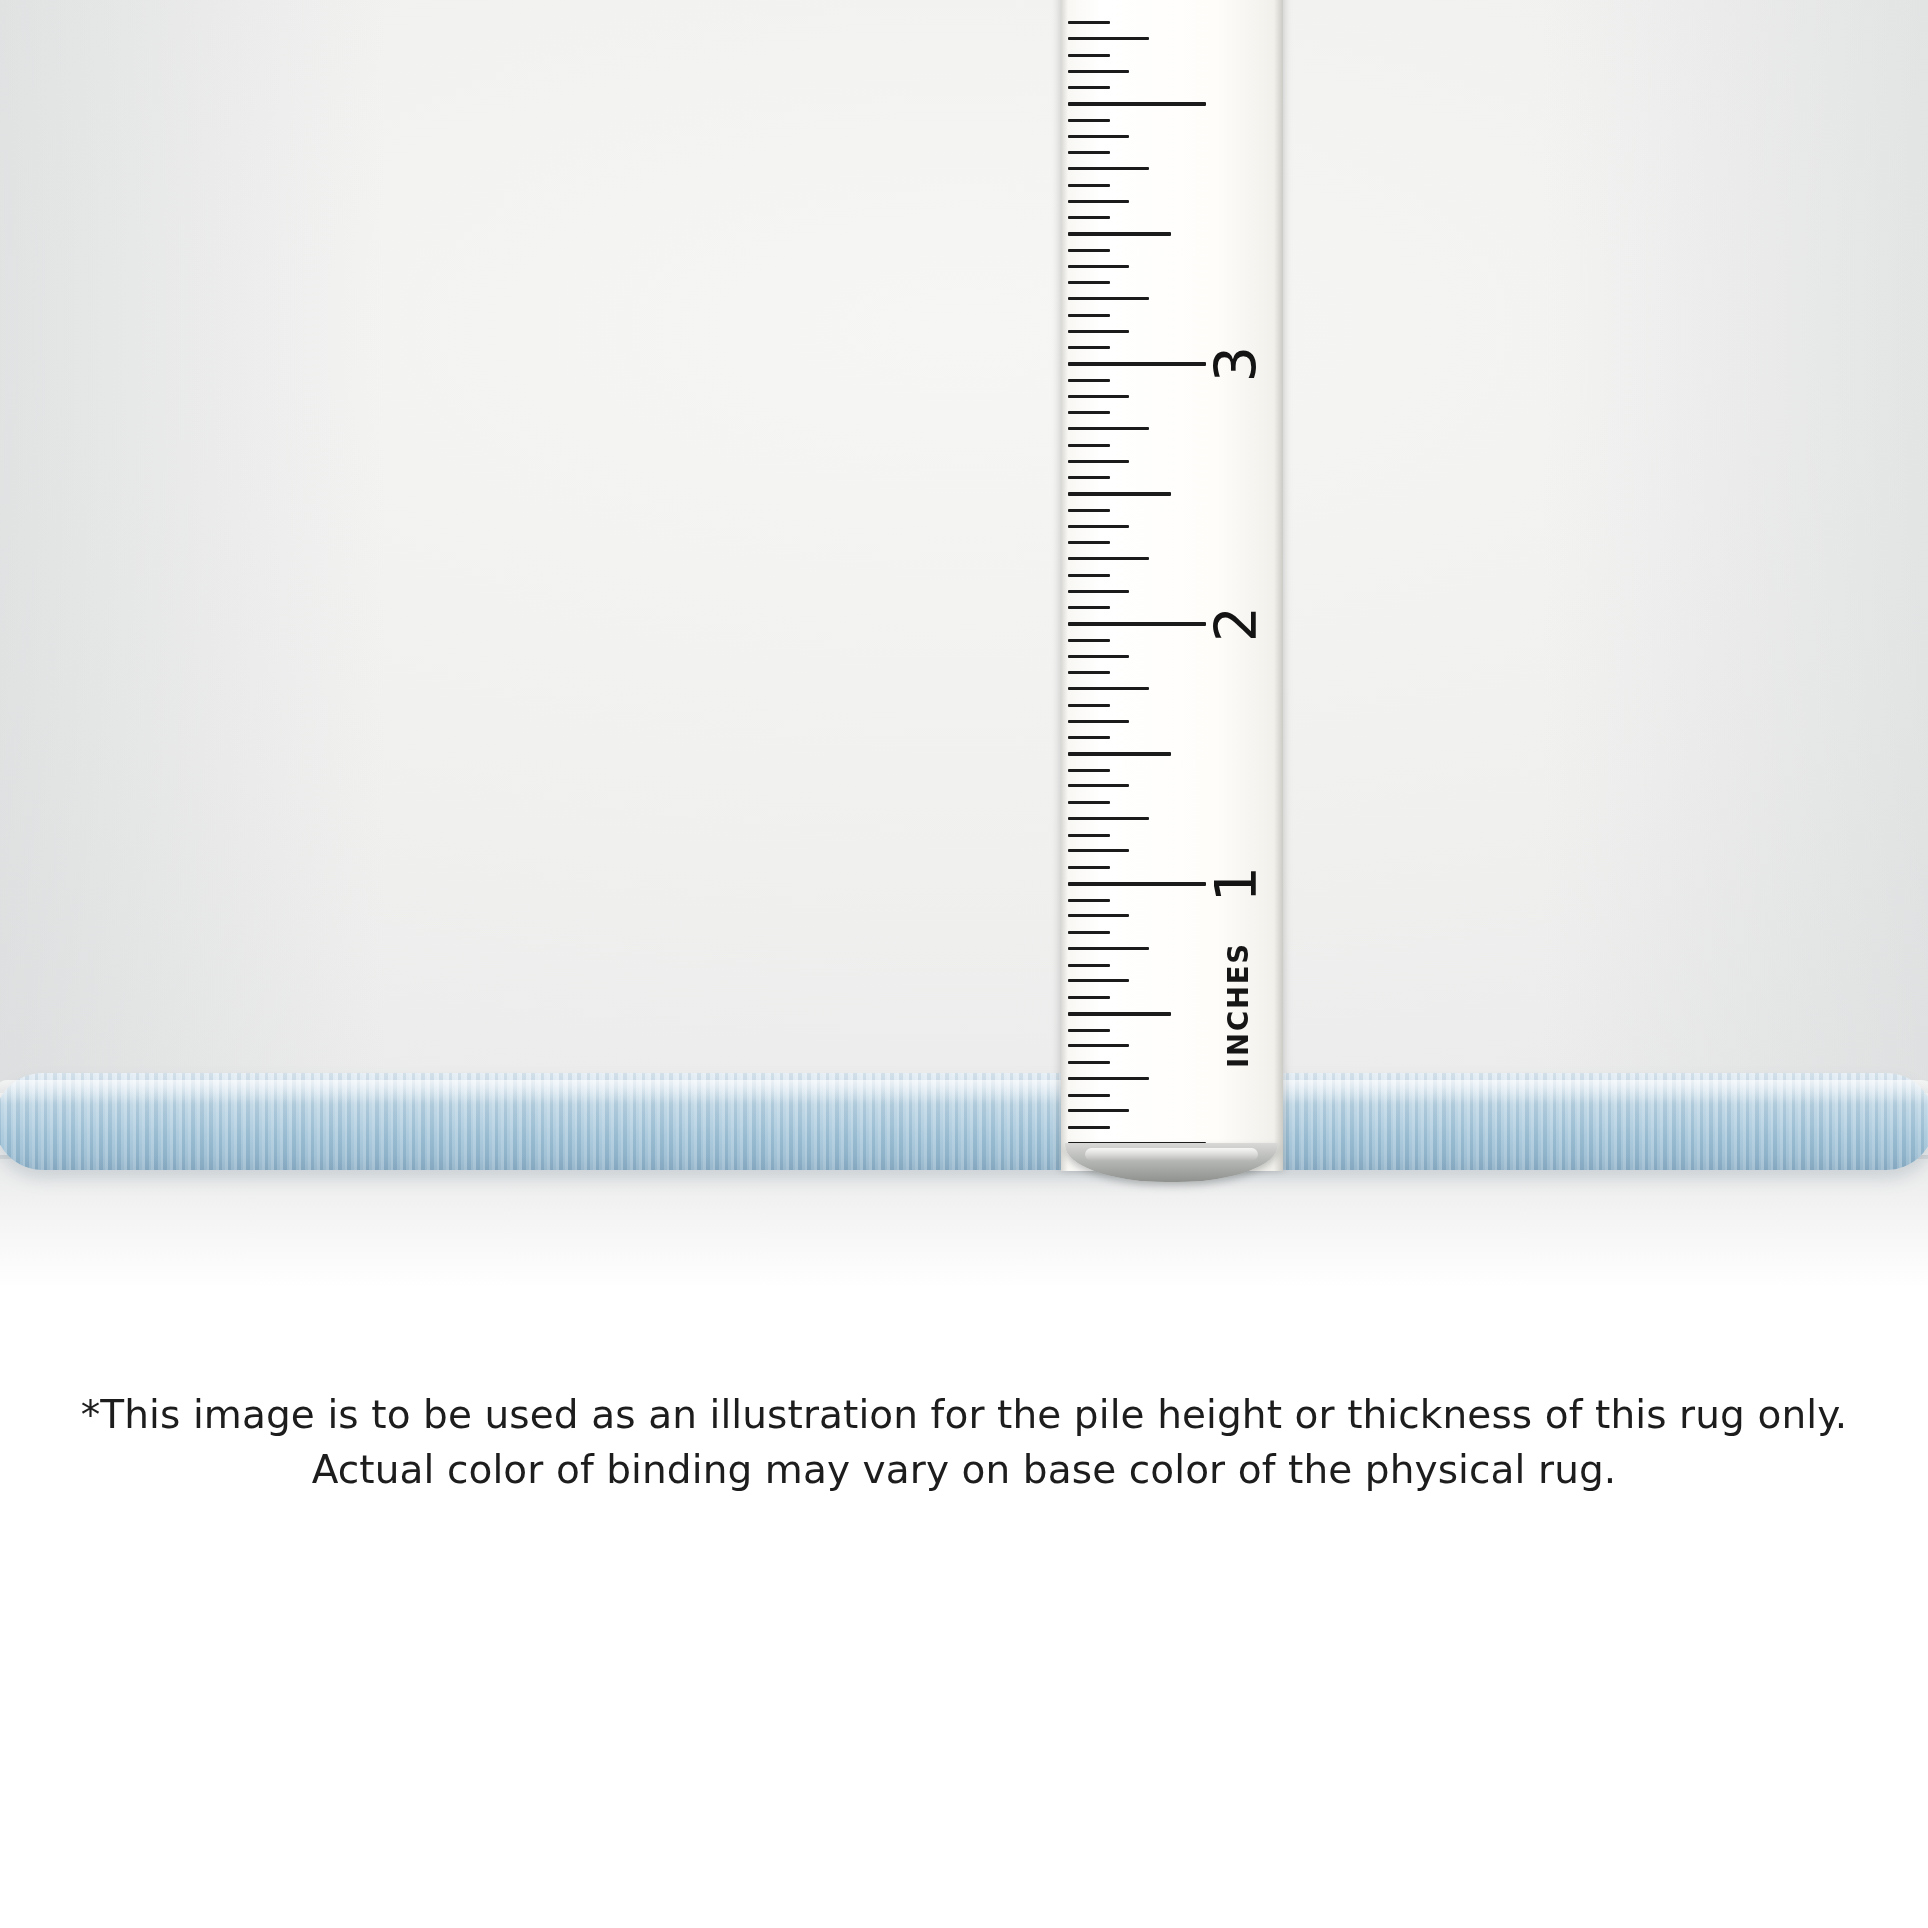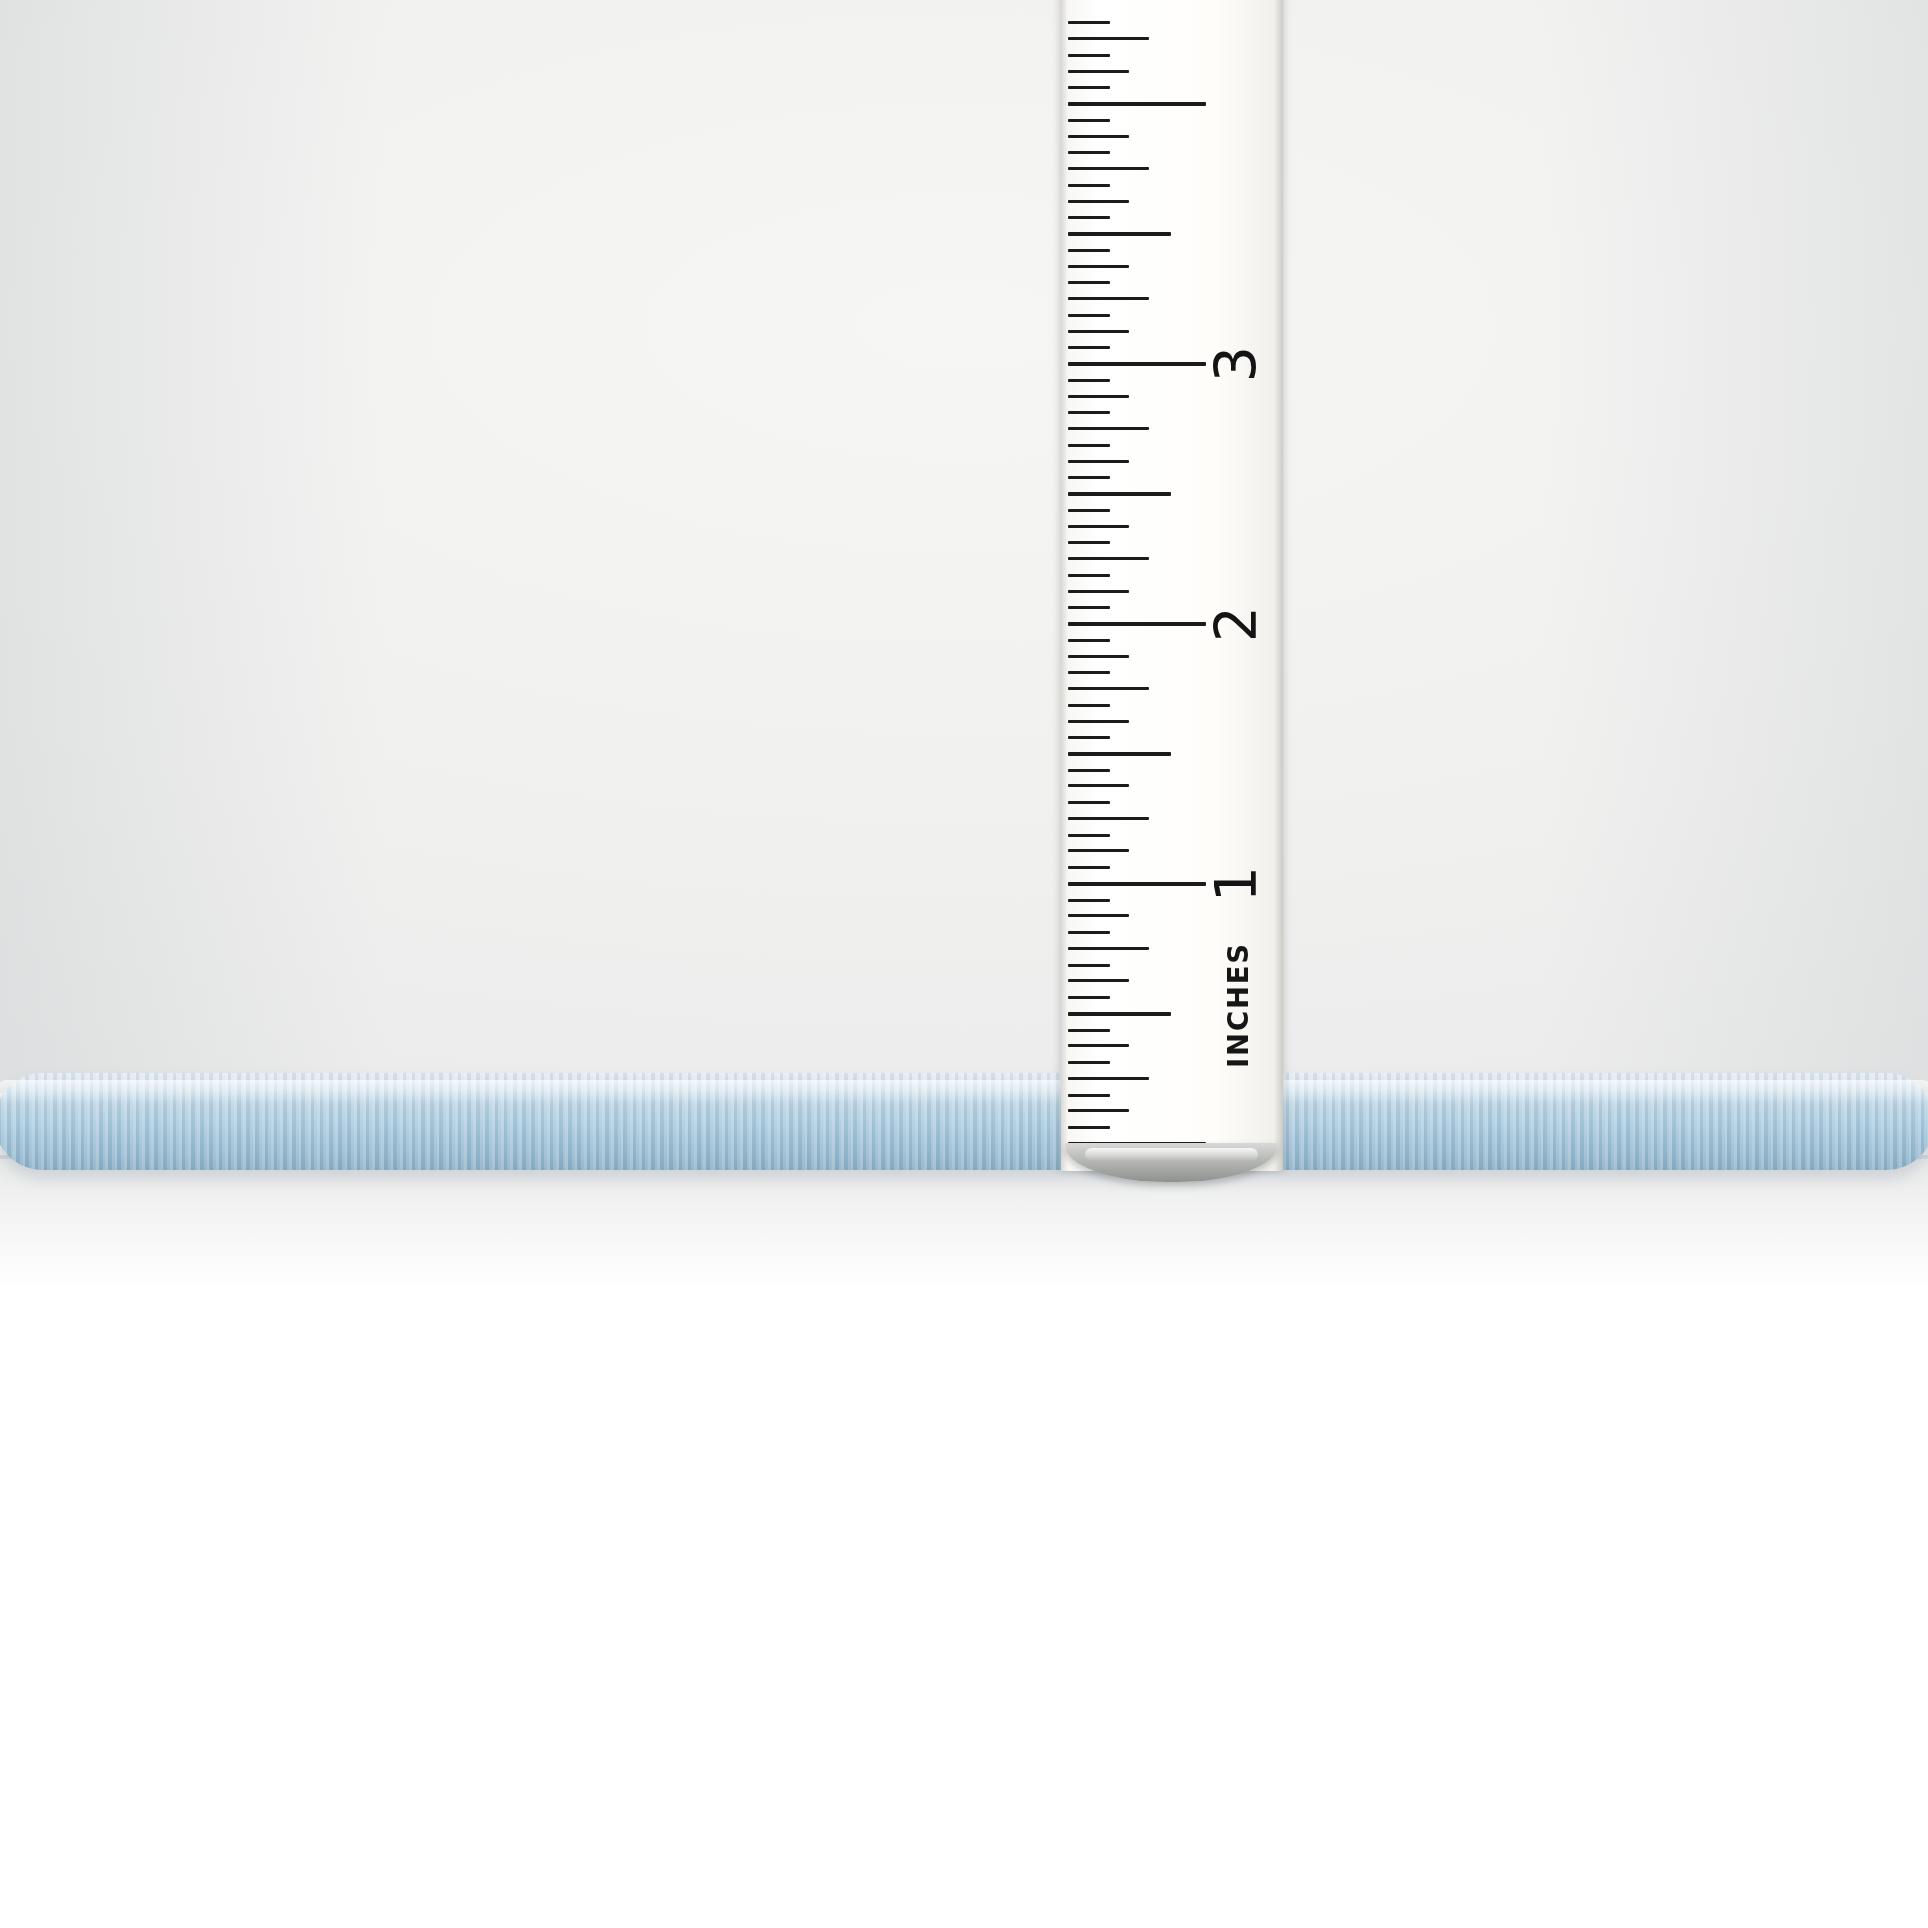--- a/index.html
+++ b/index.html
@@ -311,15 +311,19 @@
         <div class="tick-label" style="top: 858px;">1</div>
         <div class="tick-label" style="top: 598px;">2</div>
         <div class="tick-label" style="top: 338px;">3</div>
       </div>
 
     <div class="ruler-tip"></div>
     <div class="ruler-tip-shine"></div>
 
   </div>
 
+  <div class="caption">
+    <span class="caption-line">*This image is to be used as an illustration for the pile height or thickness of this rug only.</span>
+    <span class="caption-line">Actual color of binding may vary on base color of the physical rug.</span>
+  </div>
 
 </div>
 
 
 </body></html>

